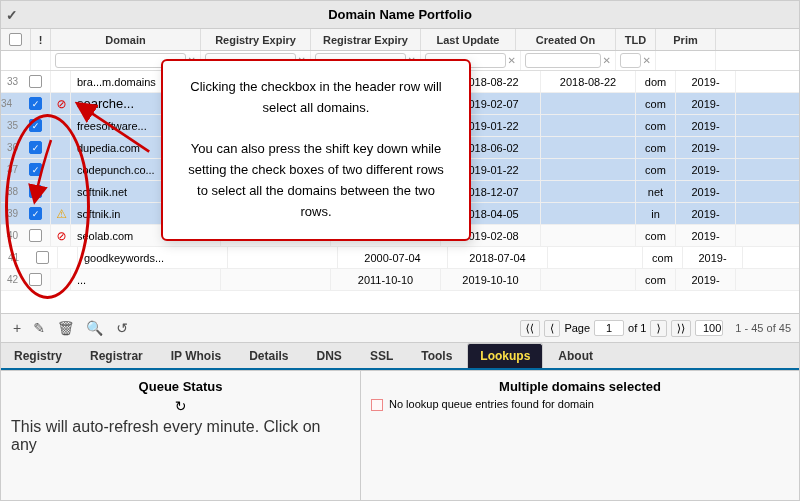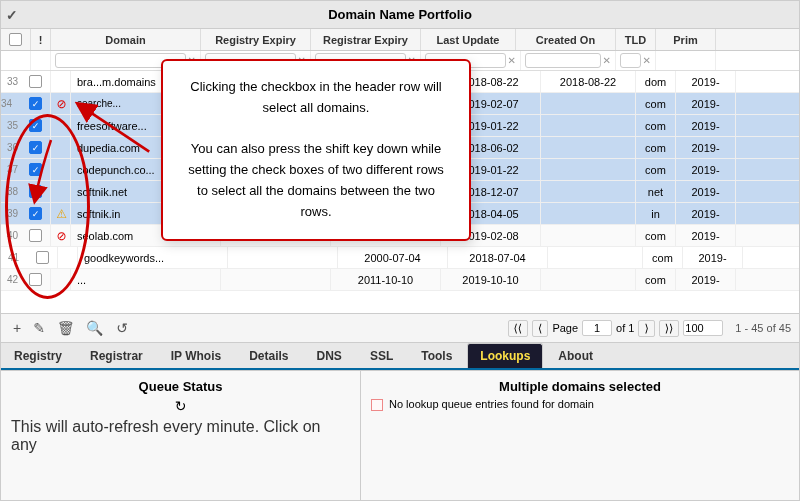--- a/index.html
+++ b/index.html
@@ -42,21 +42,21 @@
 
     .warning-icon { color: #e8a000; font-size: 12px; margin-left: 2px; }
     .error-icon { color: #d00; font-size: 12px; margin-left: 2px; }
 
     .toolbar { display: flex; align-items: center; padding: 4px 8px; border-top: 1px solid #ccc; border-bottom: 1px solid #ccc; background: #f5f5f5; gap: 4px; }
     .toolbar-btn { background: none; border: none; cursor: pointer; font-size: 14px; color: #555; padding: 2px 4px; }
 
     .pagination { display: flex; align-items: center; gap: 4px; margin-left: auto; font-size: 11px; }
     .pagination button { border: 1px solid #ccc; background: #f5f5f5; cursor: pointer; padding: 1px 5px; font-size: 11px; border-radius: 2px; }
     .page-input { width: 30px; text-align: center; border: 1px solid #ccc; border-radius: 2px; padding: 1px; font-size: 11px; }
-    .per-page-input { width: 40px; text-align: left; border: 1px solid #ccc; border-radius: 2px; padding: 1px; font-size: 11px; }
+    .per-page-input { width: 28px; text-align: right; border: 1px solid #ccc; border-radius: 2px; padding: 1px; font-size: 11px; }
     .count-label { margin-left: 8px; color: #555; }
 
     .tabs-bar { display: flex; background: #e8e8e8; border-bottom: 2px solid #0369a1; padding: 0; }
     .tab { padding: 5px 12px; font-size: 12px; font-weight: 600; cursor: pointer; border: 1px solid transparent; border-bottom: none; margin-right: 2px; border-radius: 3px 3px 0 0; color: #333; }
     .tab.active { background: #1a1a2e; color: #fde047; border-color: #ccc; }
 
     .bottom-panel { height: 130px; display: flex; flex-direction: row; background: #f8f8f8; border-top: 1px solid #ccc; overflow: hidden; }
     .bottom-left { width: 360px; border-right: 1px solid #ccc; padding: 8px 10px; }
     .bottom-left h3 { font-size: 13px; font-weight: 700; text-align: center; margin-bottom: 4px; }
     .bottom-left p { font-size: 16px; color: #333; }
@@ -150,21 +150,21 @@
   </div>
         <div class="table-row checked">
           <span style="font-size: 10px; color: rgb(136, 136, 136); min-width: 20px; text-align: left; padding-right: 3px;">34</span>
     <div class="col col-check">
       <div class="checkbox-cell checked">✓</div>
     </div>
     <div class="col col-excl">
       <span class="error-icon">⊘</span>
 
     </div>
-    <div class="col col-domain" style="justify-content:flex-start;font-size:10px;">searche...</div>
+    <div class="col col-domain" style="justify-content:flex-start;font-size:13px;">searche...</div>
     <div class="col col-reg-exp"></div>
     <div class="col col-rar-exp">2002-02-07</div>
     <div class="col col-created">2019-02-07</div>
     <div class="col col-updated"></div>
     <div class="col col-tld">com</div>
     <div class="col col-prim">2019-</div>
   </div>
         <div class="table-row checked">
           <span style="font-size: 10px; color: rgb(136, 136, 136); min-width: 20px; text-align: right; padding-right: 3px;">35</span>
     <div class="col col-check">

